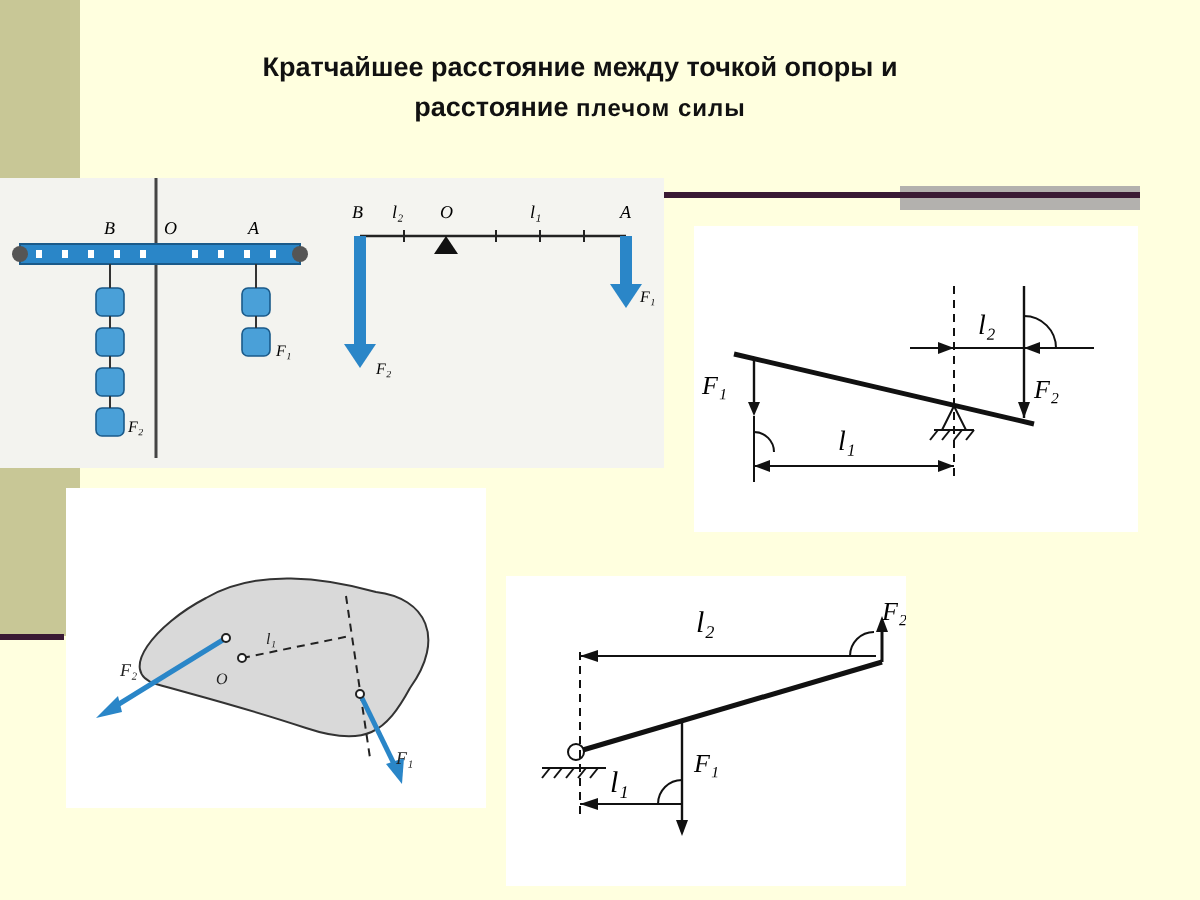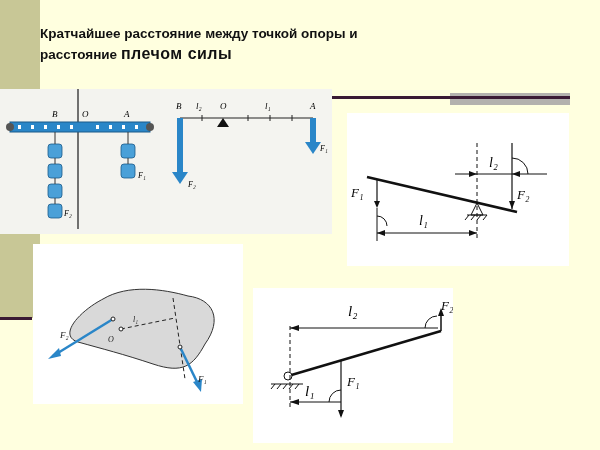--- a/index.html
+++ b/index.html
@@ -6,24 +6,24 @@
   body {
     width: 600px; height: 450px; position: relative; overflow: hidden;
     background: #ffffdf;
     font-family: "Liberation Sans", sans-serif;
   }
   .side-bar { position: absolute; left: 0; top: 0; width: 40px; height: 318px; background: #c8c796; }
   .side-line { position: absolute; left: 0; top: 317px; width: 32px; height: 3px; background: #3a1a34; }
   .top-line { position: absolute; left: 330px; top: 96px; width: 240px; height: 3px; background: #3a1a34; }
   .top-gray { position: absolute; left: 450px; top: 93px; width: 120px; height: 12px; background: #b3b1ae; }
   .title {
-    position: absolute; left: 40px; top: 24px; width: 500px; 
+    position: absolute; left: 40px; top: 24px; width: 500px; text-align: center;
     font-size: 13.5px; font-weight: bold; line-height: 20px; color: #111;
   }
-  .title .big { font-size: 16px; letter-spacing: 0.5px; }
+  .title .big { font-size: 12px; letter-spacing: 0.5px; }
   .panel { position: absolute; background: #fff; overflow: hidden; }
   .p1 { left: 0; top: 89px; width: 160px; height: 145px; background: #f3f3ef; }
   .p2 { left: 160px; top: 89px; width: 172px; height: 145px; background: #f4f4f0; }
   .p3 { left: 347px; top: 113px; width: 222px; height: 153px; }
   .p4 { left: 33px; top: 244px; width: 210px; height: 160px; }
   .p5 { left: 253px; top: 288px; width: 200px; height: 155px; }
   svg { display: block; }
   .lbl { font-family: "Liberation Serif", serif; font-style: italic; }
 </style>
 </head>

